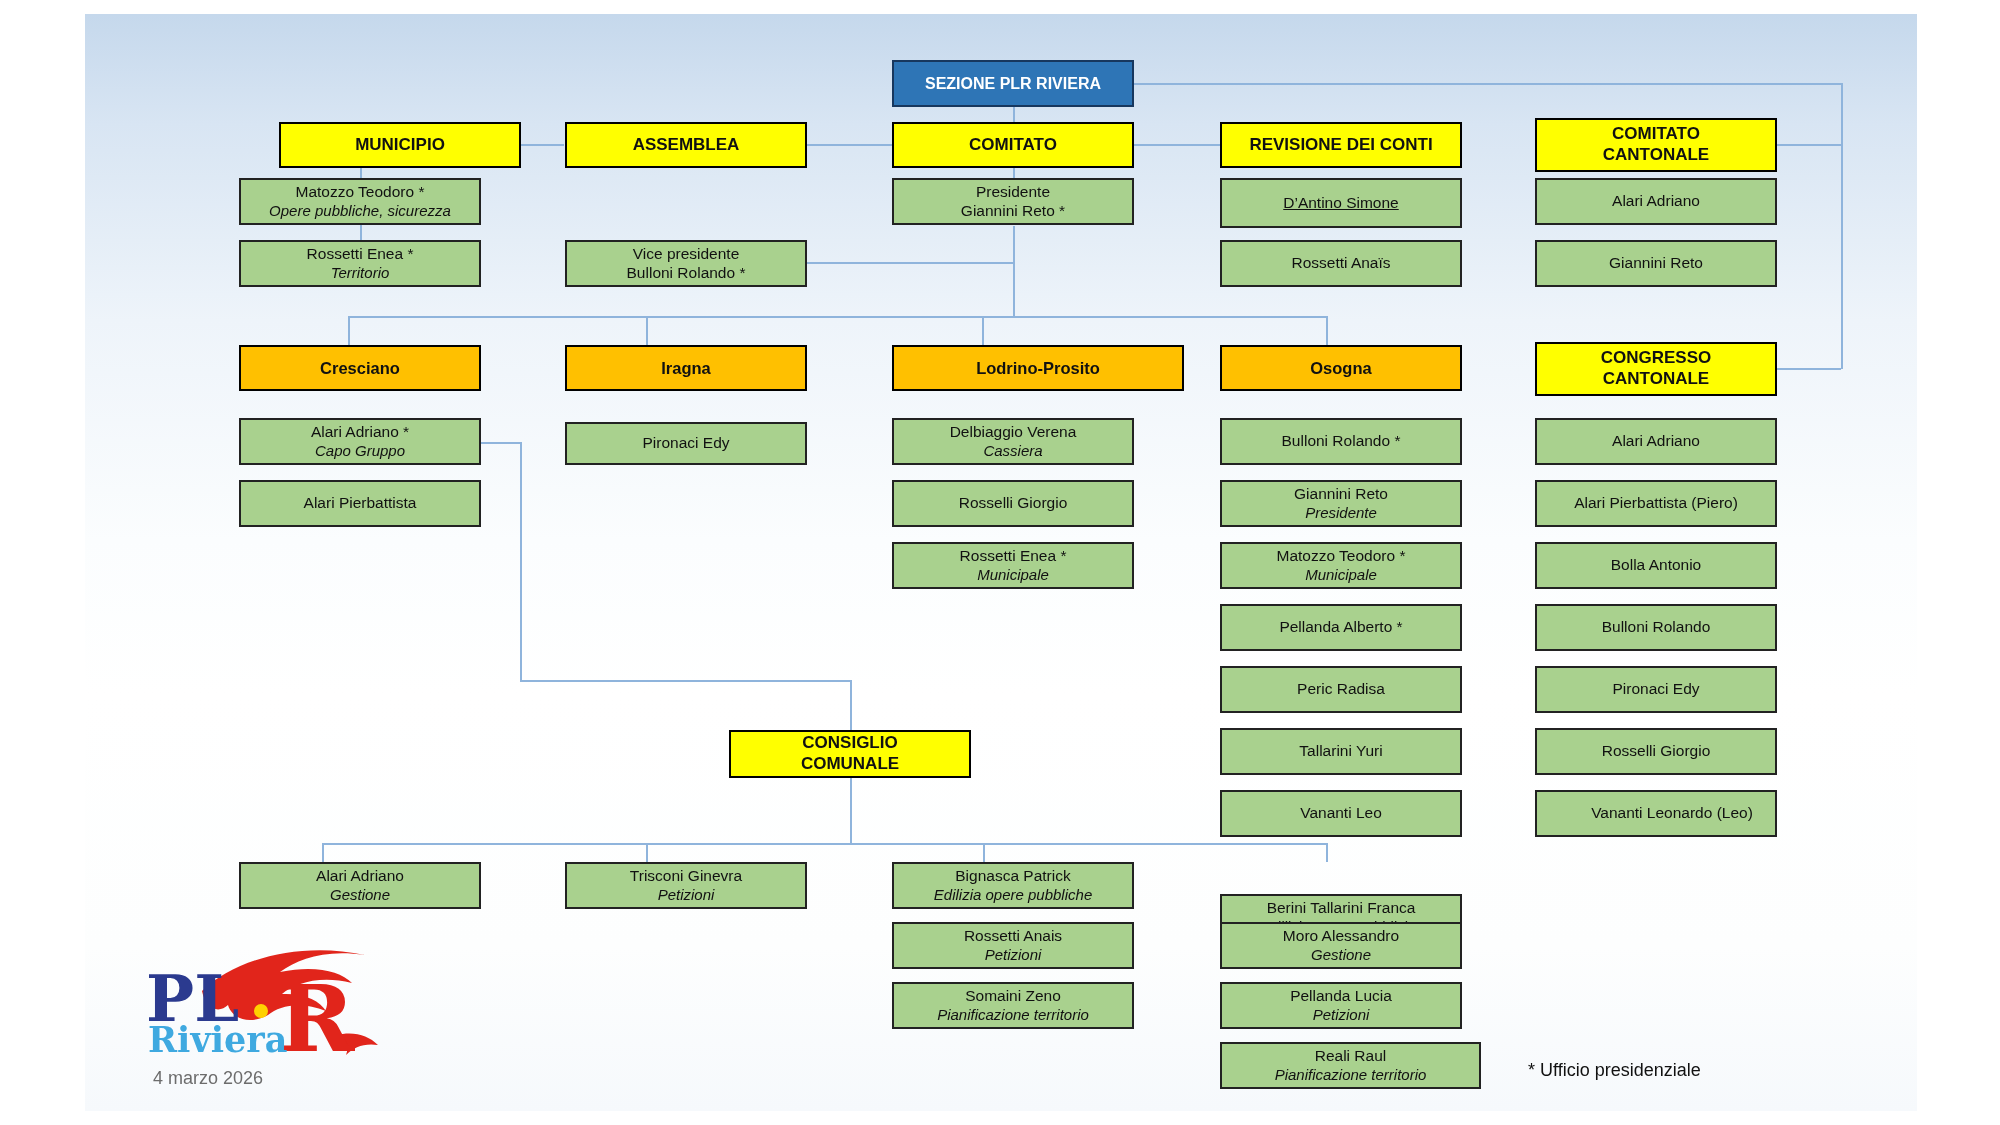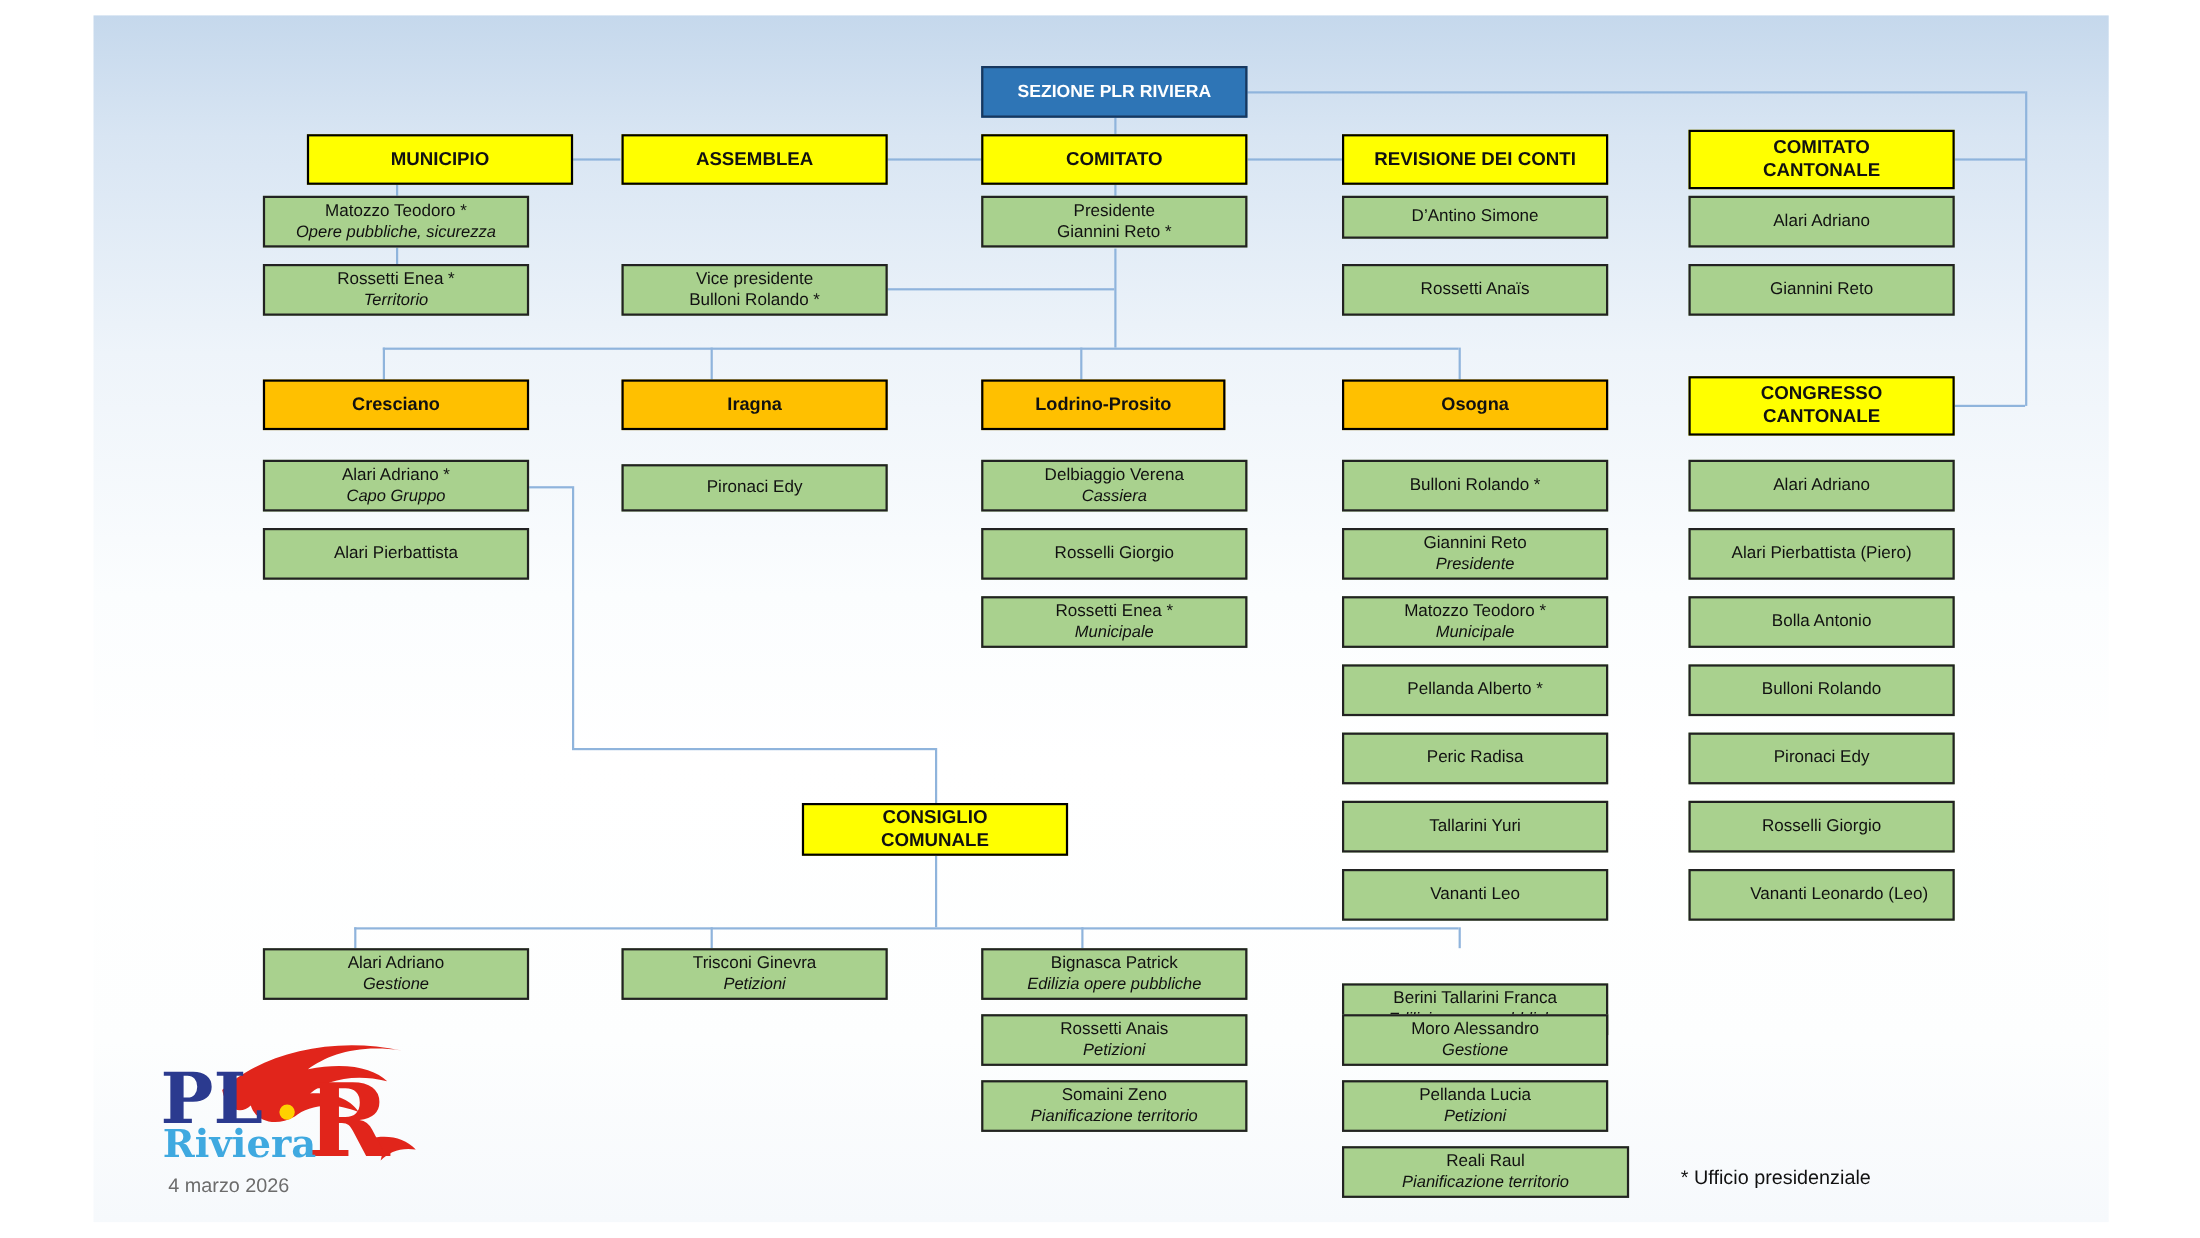--- a/index.html
+++ b/index.html
@@ -88,39 +88,39 @@
         <div class="ln it">Territorio</div>
       </div>
       <div class="box member" style="left: 480px; top: 226px; width: 242px; height: 47px;">
         <div class="ln">Vice presidente</div>
         <div class="ln">Bulloni Rolando *</div>
       </div>
       <div class="box member" style="left: 807px; top: 164px; width: 242px; height: 47px;">
         <div class="ln">Presidente</div>
         <div class="ln">Giannini Reto *</div>
       </div>
-      <div class="box member" style="left: 1135px; top: 164px; width: 242px; height: 39px;">
+      <div class="box member" style="left: 1135px; top: 164px; width: 242px; height: 50px; text-decoration: underline;">
         <div class="ln">D’Antino Simone</div>
       </div>
       <div class="box member" style="left: 1135px; top: 226px; width: 242px; height: 47px;">
         <div class="ln">Rossetti Anaïs</div>
       </div>
       <div class="box member" style="left: 1450px; top: 164px; width: 242px; height: 47px;">
         <div class="ln">Alari Adriano</div>
       </div>
       <div class="box member" style="left: 1450px; top: 226px; width: 242px; height: 47px;">
         <div class="ln">Giannini Reto</div>
       </div>
       <div class="box commune" style="left: 154px; top: 331px; width: 242px; height: 46px;">
         <div class="ln">Cresciano</div>
       </div>
       <div class="box commune" style="left: 480px; top: 331px; width: 242px; height: 46px;">
         <div class="ln">Iragna</div>
       </div>
-      <div class="box commune" style="left: 807px; top: 331px; width: 222px; height: 46px;">
+      <div class="box commune" style="left: 807px; top: 331px; width: 292px; height: 46px;">
         <div class="ln">Lodrino-Prosito</div>
       </div>
       <div class="box commune" style="left: 1135px; top: 331px; width: 242px; height: 46px;">
         <div class="ln">Osogna</div>
       </div>
       <div class="box header" style="left: 1450px; top: 328px; width: 242px; height: 54px;">
         <div class="ln">CONGRESSO</div>
         <div class="ln">CANTONALE</div>
       </div>
       <div class="box member" style="left: 154px; top: 404px; width: 242px; height: 47px;">

